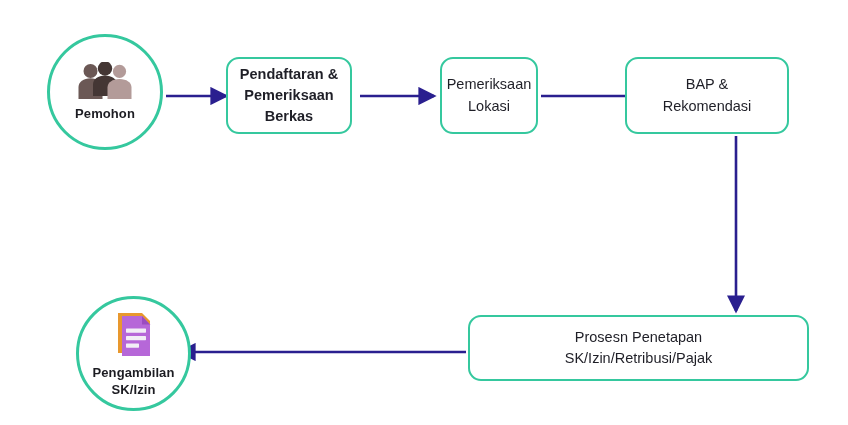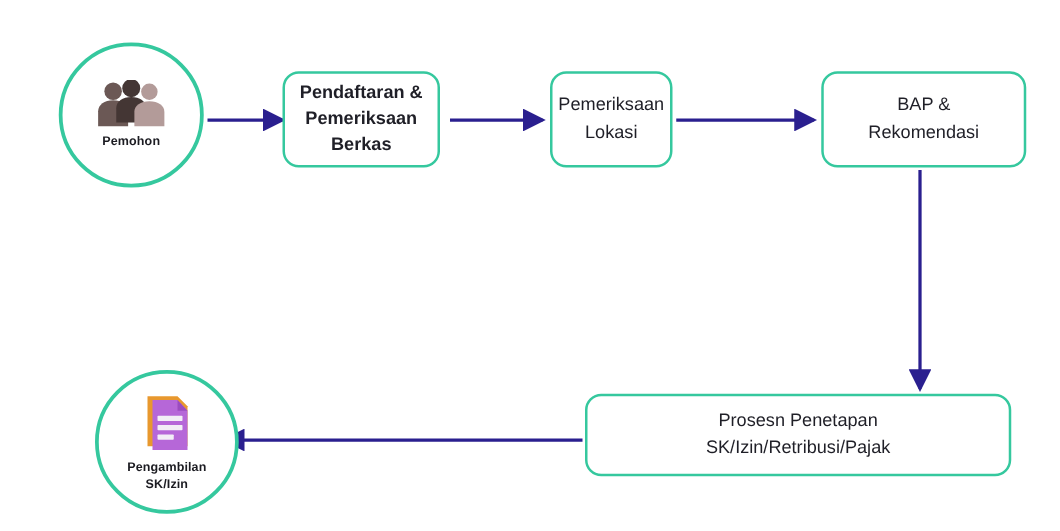--- a/index.html
+++ b/index.html
@@ -33,21 +33,21 @@
     border: 3px solid #35c89e;
     background: #ffffff;
     box-sizing: border-box;
     display: flex;
     flex-direction: column;
     align-items: center;
     justify-content: center;
   }
   .circle-label {
     font-weight: bold;
-    font-size: 10px;
+    font-size: 13px;
     color: #1c1c22;
     text-align: center;
     line-height: 1.25;
     letter-spacing: 0.1px;
     white-space: pre-line;
   }
   #node-pemohon {
     left: 47px;
     top: 34px;
     width: 116px;
@@ -104,21 +104,21 @@
     height: 77px;
     font-weight: bold;
   }
   #box-lokasi {
     left: 440px;
     top: 57px;
     width: 98px;
     height: 77px;
   }
   #box-bap {
-    left: 657px;
+    left: 625px;
     top: 57px;
     width: 164px;
     height: 77px;
   }
   #box-proses {
     left: 468px;
     top: 315px;
     width: 341px;
     height: 66px;
   }

